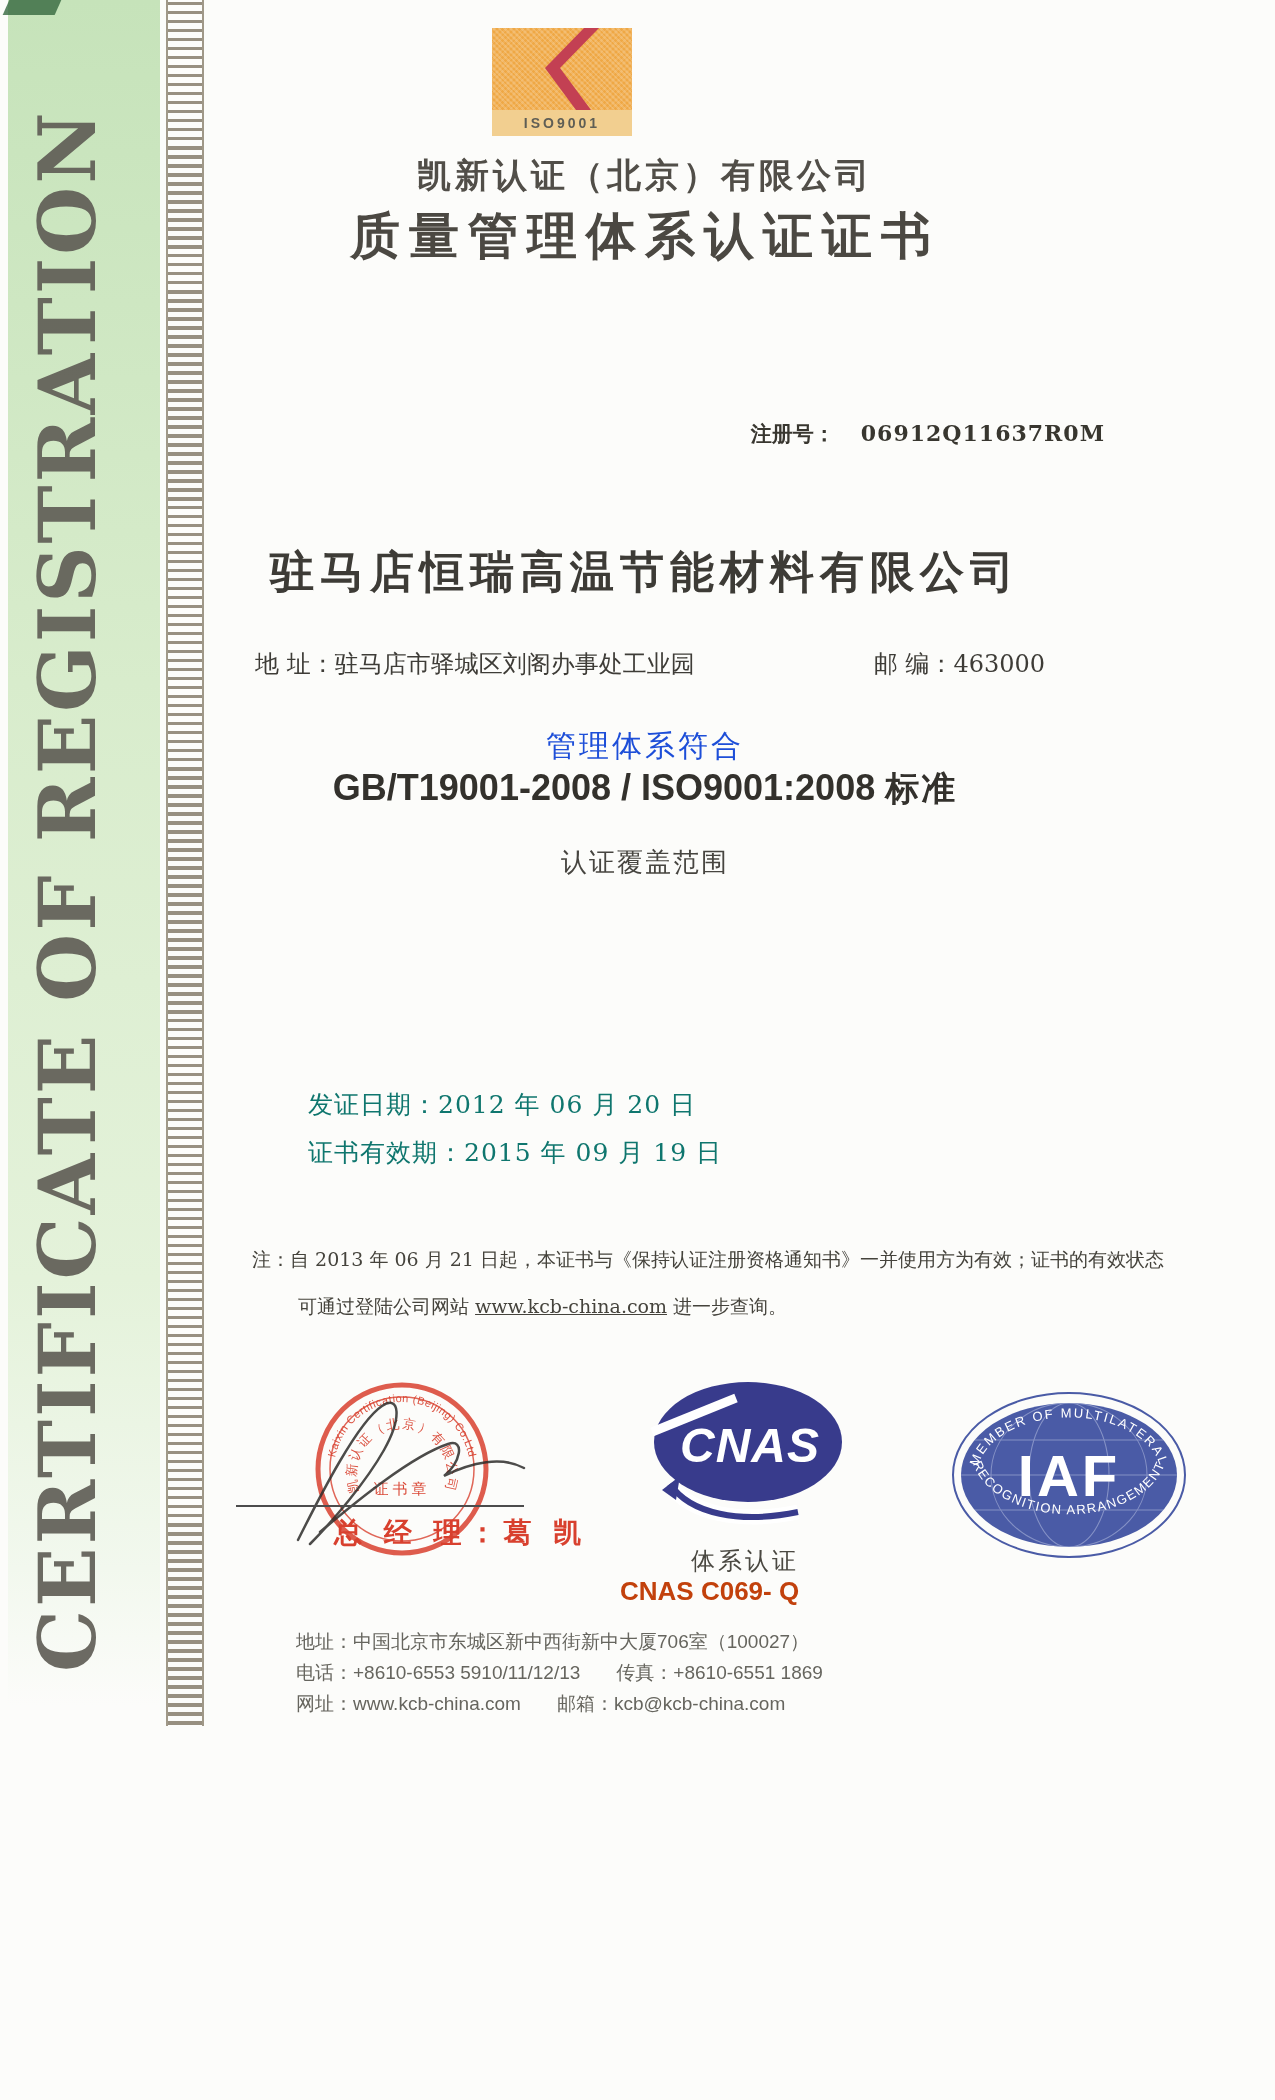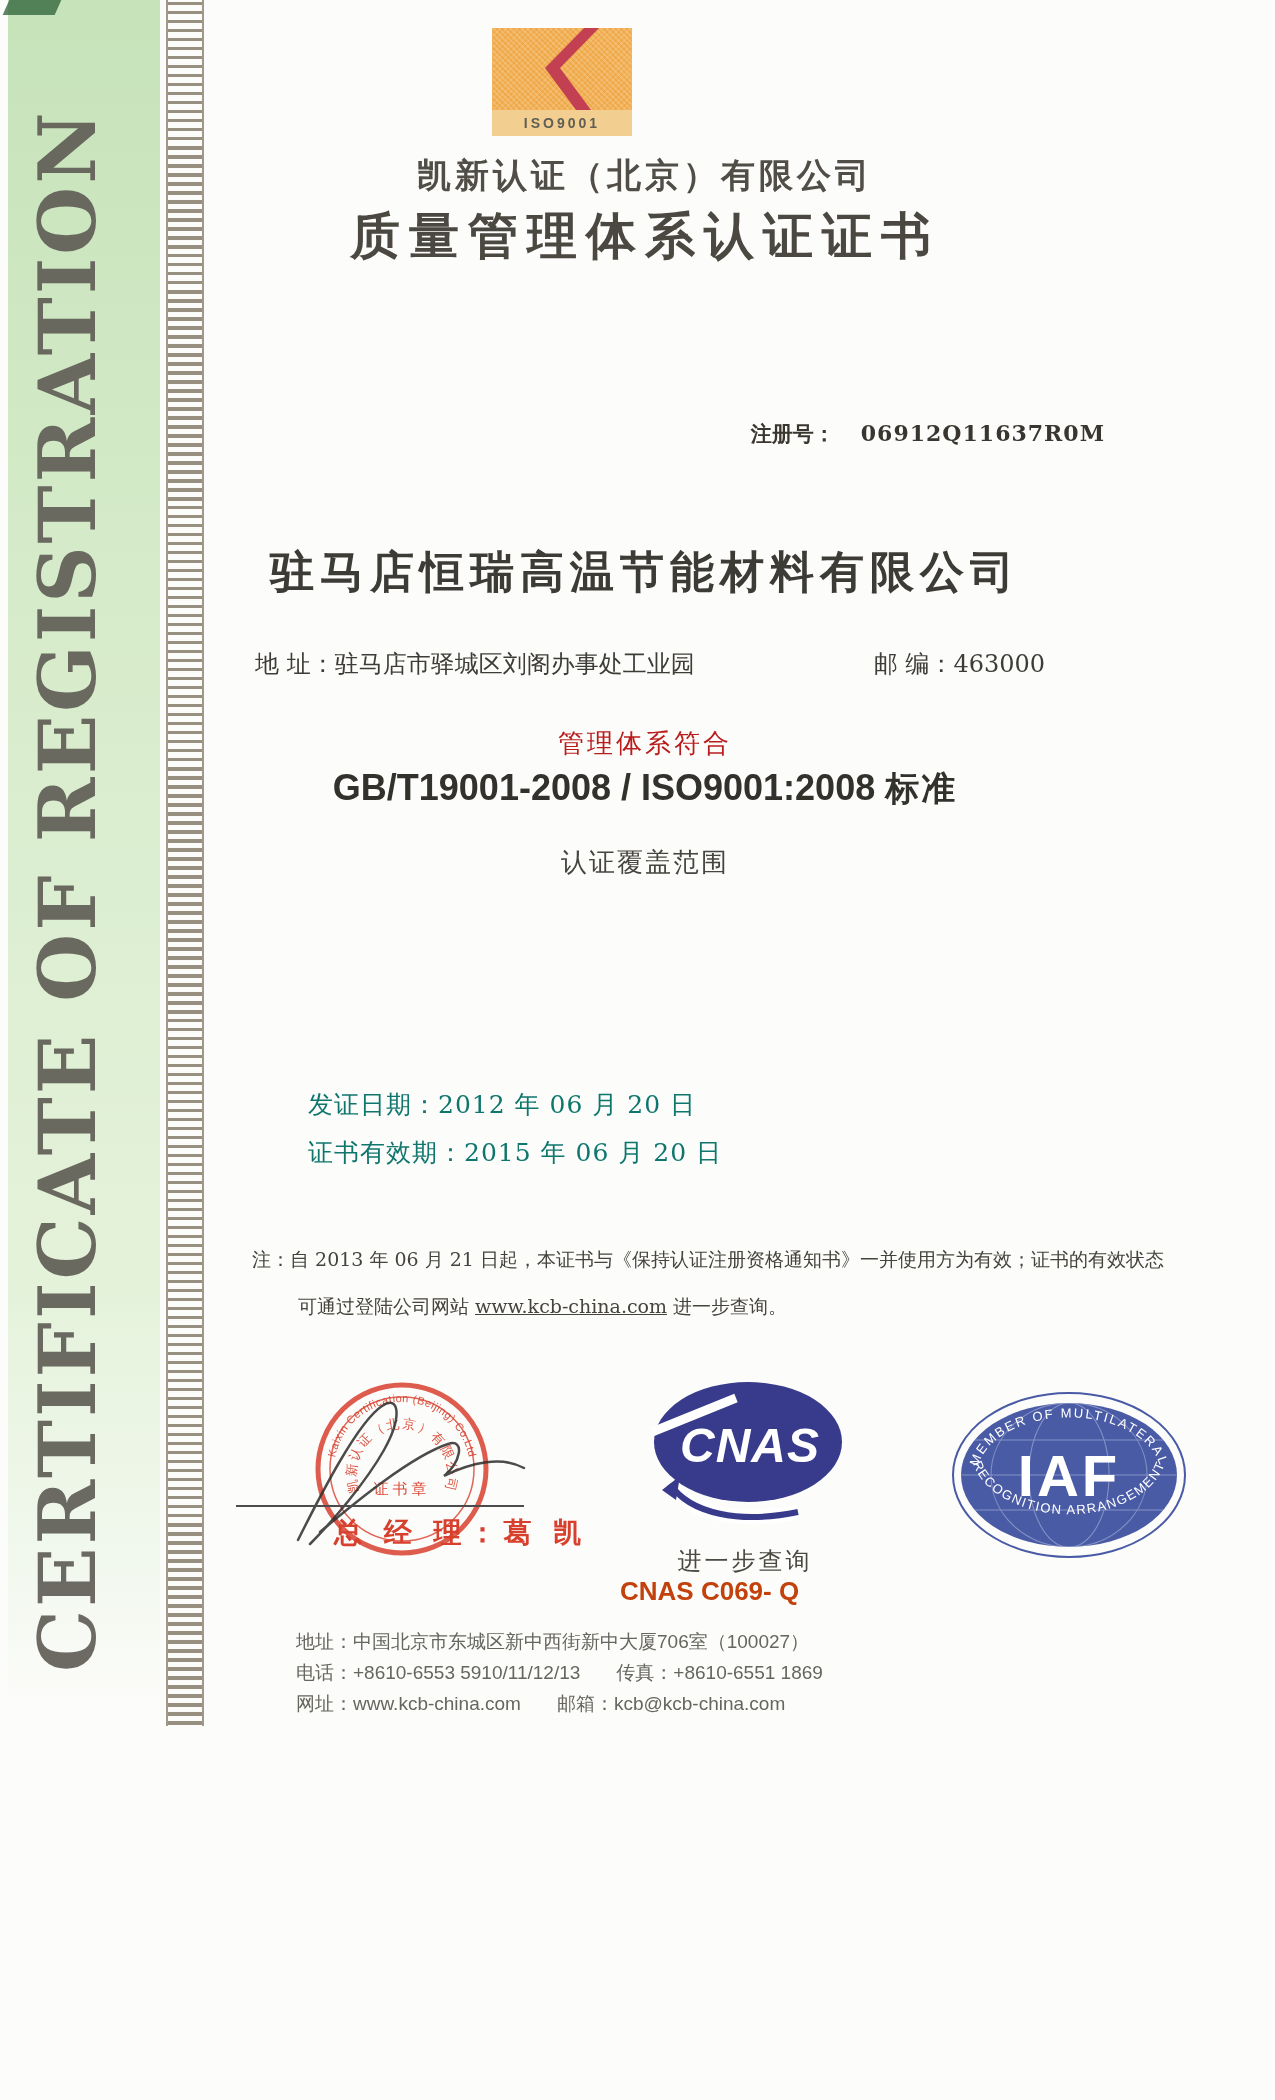--- a/index.html
+++ b/index.html
@@ -56,21 +56,21 @@
 
   .certify { top:477px; font-size:24px; letter-spacing:14px; color:#4a4841; }
   .company { top:543px; font-size:44px; font-weight:700; letter-spacing:6px; color:#3d3b36; }
 
   .addr-row {
     position:absolute; left:255px; top:648px; width:790px;
     display:flex; justify-content:space-between;
     font-family:"DejaVu Serif","Liberation Serif",serif; font-size:24px; color:#3e3c37;
   }
 
-  .sys  { top:726px; font-size:26px; letter-spacing:3px; color:#b91c1c; }
+  .sys  { top:726px; font-size:30px; letter-spacing:3px; color:#1d4ed8; }
   .std  { top:766px; font-size:36px; font-weight:700; color:#33312c; letter-spacing:0; }
   .std .suffix { font-size:34px; margin-left:10px; letter-spacing:2px; }
   .scope-intro { top:845px; font-size:26px; letter-spacing:2px; color:#474540; }
   .scope1 { top:893px; font-size:35px; font-weight:700; letter-spacing:2px; color:#38362f; }
   .scope2 { top:957px; font-size:35px; font-weight:700; letter-spacing:2px; color:#38362f; }
 
   .dateline { position:absolute; left:308px; font-family:"DejaVu Serif","Liberation Serif",serif; font-size:25px; color:#0f766e; letter-spacing:1px; }
   .d1 { top:1088px; } .d2 { top:1136px; }
 
   .note { position:absolute; left:252px; top:1236px; width:940px; font-family:"DejaVu Serif","Liberation Serif",serif; font-size:19px; color:#45433c; line-height:47px; }
@@ -127,21 +127,21 @@
   <div class="center-col std">
     <span>GB/T19001-2008 / ISO9001:2008</span><span class="suffix">标准</span>
   </div>
 
   <div class="center-col serif scope-intro">认证覆盖范围</div>
 
   <div class="dateline d1">
     <span>发证日期：</span><span>2012 年 06 月 20 日</span>
   </div>
   <div class="dateline d2">
-    <span>证书有效期：</span><span>2015 年 06 月 20 日</span>
+    <span>证书有效期：</span><span>2015 年 09 月 19 日</span>
   </div>
 
   <div class="note">
     <div>
       <span>注：</span><span>自 2013 年 06 月 21 日起，本证书与《保持认证注册资格通知书》一并使用方为有效；证书的有效状态</span>
     </div>
     <div class="indent">
       <span>可通过登陆公司网站 </span><span class="url">www.kcb-china.com</span><span> 进一步查询。</span>
     </div>
   </div>
@@ -169,21 +169,21 @@
   <div class="gm">总 经 理：葛 凯</div>
 
   <svg class="cnas-svg" viewBox="0 0 196 150">
     <ellipse cx="100" cy="64" rx="94" ry="60" fill="#383b8c"></ellipse>
     <line x1="4" y1="54" x2="88" y2="20" stroke="#ffffff" stroke-width="9"></line>
     <text x="102" y="84" text-anchor="middle" font-family="Liberation Sans, sans-serif" font-size="48" font-weight="bold" font-style="italic" letter-spacing="1" fill="#ffffff">CNAS</text>
     <path d="M 22,106 C 42,136 92,146 150,134" fill="none" stroke="#ffffff" stroke-width="15"></path>
     <path d="M 22,106 C 42,136 92,146 150,134" fill="none" stroke="#383b8c" stroke-width="6"></path>
     <polygon points="14,112 32,98 28,122" fill="#383b8c"></polygon>
   </svg>
-  <div class="cnas-cap1">进一步查询</div>
+  <div class="cnas-cap1">体系认证</div>
   <div class="cnas-cap2">CNAS C069- Q</div>
 
   <svg class="iaf-svg" viewBox="0 0 238 170">
     <defs>
       <path id="iafTop" d="M 30,100 A 92 58 0 1 1 208,100" fill="none"></path>
       <path id="iafBottom" d="M 24,76 A 98 64 0 0 0 214,76" fill="none"></path>
       <clipPath id="iafClip">
           <ellipse cx="119" cy="85" rx="108" ry="72"></ellipse>
         </clipPath>
     </defs>

